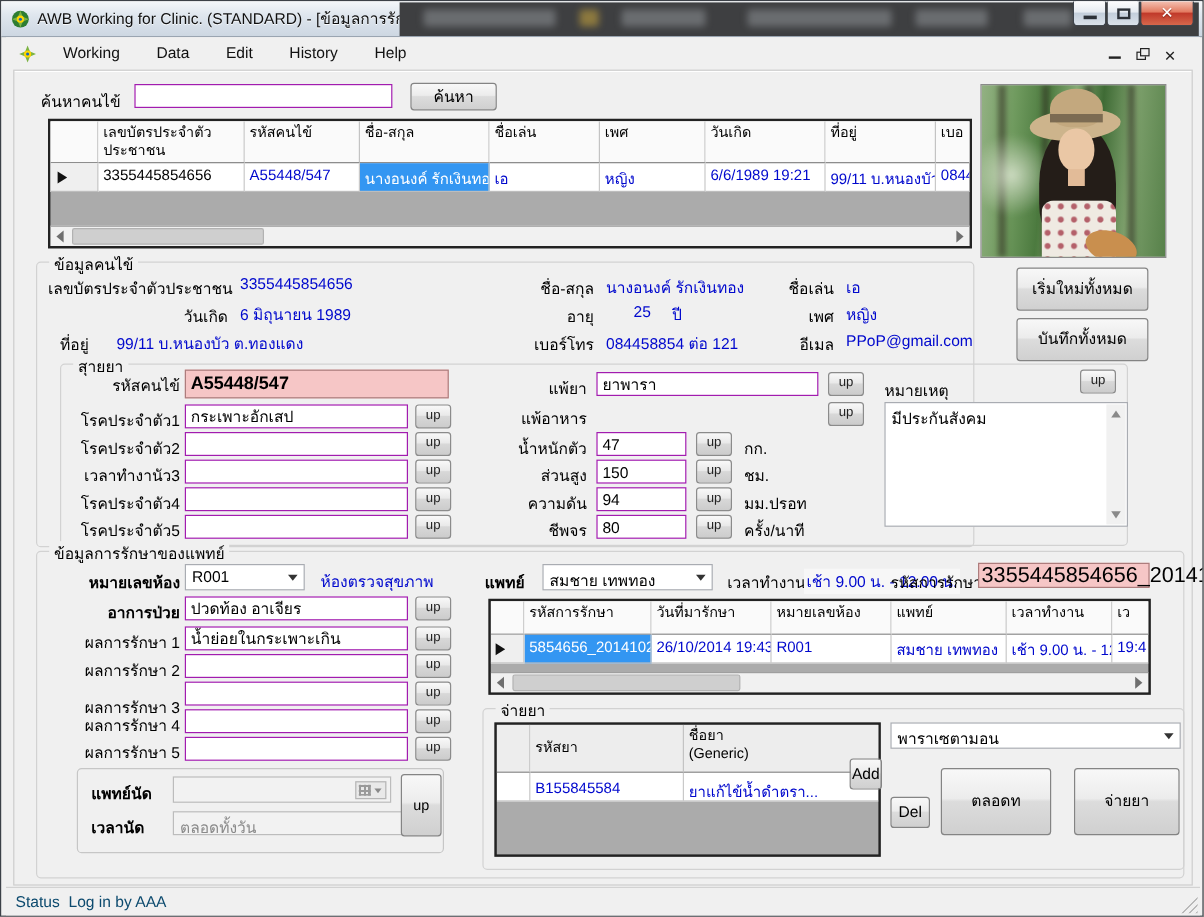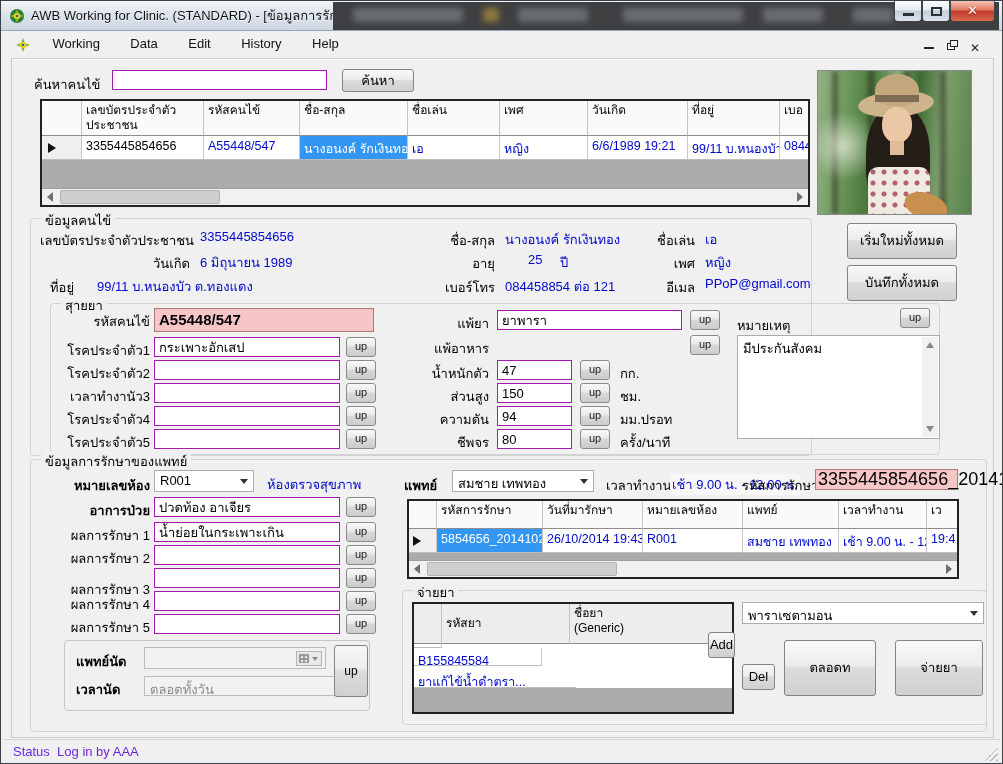--- a/index.html
+++ b/index.html
@@ -84,21 +84,21 @@
   .hatcrown{position:absolute;left:57px;top:3px;width:44px;height:32px;background:#c3a87e;border-radius:50% 50% 40% 40%;}
   .hatband{position:absolute;left:57px;top:24px;width:44px;height:7px;background:#7c6b52;}
   .face{position:absolute;left:64px;top:36px;width:30px;height:36px;background:#eac7a5;border-radius:48%;}
   .neck{position:absolute;left:72px;top:70px;width:14px;height:14px;background:#e2bb98;}
   .dress{position:absolute;left:50px;top:96px;width:62px;height:49px;background:#efeae2;border-radius:10px 10px 0 0;
     background-image:radial-gradient(circle 2px at 5px 5px,#b4606a 0 2px,transparent 3px);background-size:11px 11px;}
   .guitar{position:absolute;left:86px;top:122px;width:44px;height:26px;background:#c98f4e;border-radius:50%;transform:rotate(18deg);}
   
   .note{position:absolute;background:#fff;border:1px solid #a9acb2;font-size:13px;padding:2px 20px 2px 5px;overflow:hidden;}
   .statusbar{position:absolute;left:4px;top:738px;width:995px;height:24px;background:#f0f0f0;border-top:1px solid #d2d2d2;}
-  .status-text{position:absolute;left:8px;top:4px;font-size:13px;white-space:pre;color:#6d28d9;}
+  .status-text{position:absolute;left:8px;top:4px;font-size:13px;white-space:pre;color:#0c4a6e;}
   .grip{position:absolute;right:2px;bottom:2px;width:14px;height:14px;
     background:linear-gradient(135deg,transparent 0 50%,#b9b9b9 50% 57%,transparent 57% 71%,#b9b9b9 71% 78%,transparent 78% 92%,#b9b9b9 92%);}
   .cal{position:absolute;right:3px;top:3px;width:26px;height:15px;border:1px solid #b5b5b5;background:#e9e9e9;}
   .cal b{position:absolute;left:2px;top:2px;width:10px;height:9px;
     background:repeating-linear-gradient(90deg,#9a9a9a 0 2px,transparent 2px 4px),repeating-linear-gradient(#9a9a9a 0 2px,transparent 2px 4px);}
   .cal i{position:absolute;right:3px;top:5px;width:0;height:0;border-left:3px solid transparent;border-right:3px solid transparent;border-top:4px solid #8a8a8a;}
   .pre{white-space:pre;}
 </style>
 </head>
 <body>
@@ -360,21 +360,21 @@
 
     <div class="gb" style="left:390px;top:531px;width:585px;height:135px;">
       <span class="legend">จ่ายยา</span>
     </div>
     <div class="grid" style="left:400px;top:543px;width:322px;height:112px;">
       <div class="ghead">
         <div class="gh" style="width:28px;height:40px;background:#ededed;"></div>
         <div class="gh" style="width:128px;height:40px;background:#ededed;padding-top:12px;">รหัสยา</div>
         <div class="gh" style="width:162px;height:40px;background:#ededed;border-right:none;"><span>ชื่อยา</span><br><span>(Generic)</span></div>
       </div>
-      <div class="grow" style="height:44px;flex-direction:column;">
+      <div class="grow" style="height:24px;">
         <div class="gc" style="width:28px;"></div>
         <div class="gc blue" style="width:128px;padding-top:6px;">B155845584</div>
         <div class="gc blue" style="width:162px;border-right:none;padding-top:6px;">ยาแก้ไข้น้ำดำตรา...</div>
       </div>
     </div>
     <div class="combo" style="left:730px;top:543px;width:242px;"><span>พาราเซตามอน</span><span class="carrow"></span></div>
     <div class="btn" style="left:696px;top:573px;width:27px;height:26px;line-height:24px;">Add</div>
     <div class="btn" style="left:730px;top:605px;width:33px;height:26px;line-height:24px;">Del</div>
     <div class="btn" style="left:772px;top:581px;width:92px;height:56px;line-height:54px;">ตลอดท</div>
     <div class="btn" style="left:883px;top:581px;width:88px;height:56px;line-height:54px;">จ่ายยา</div>

